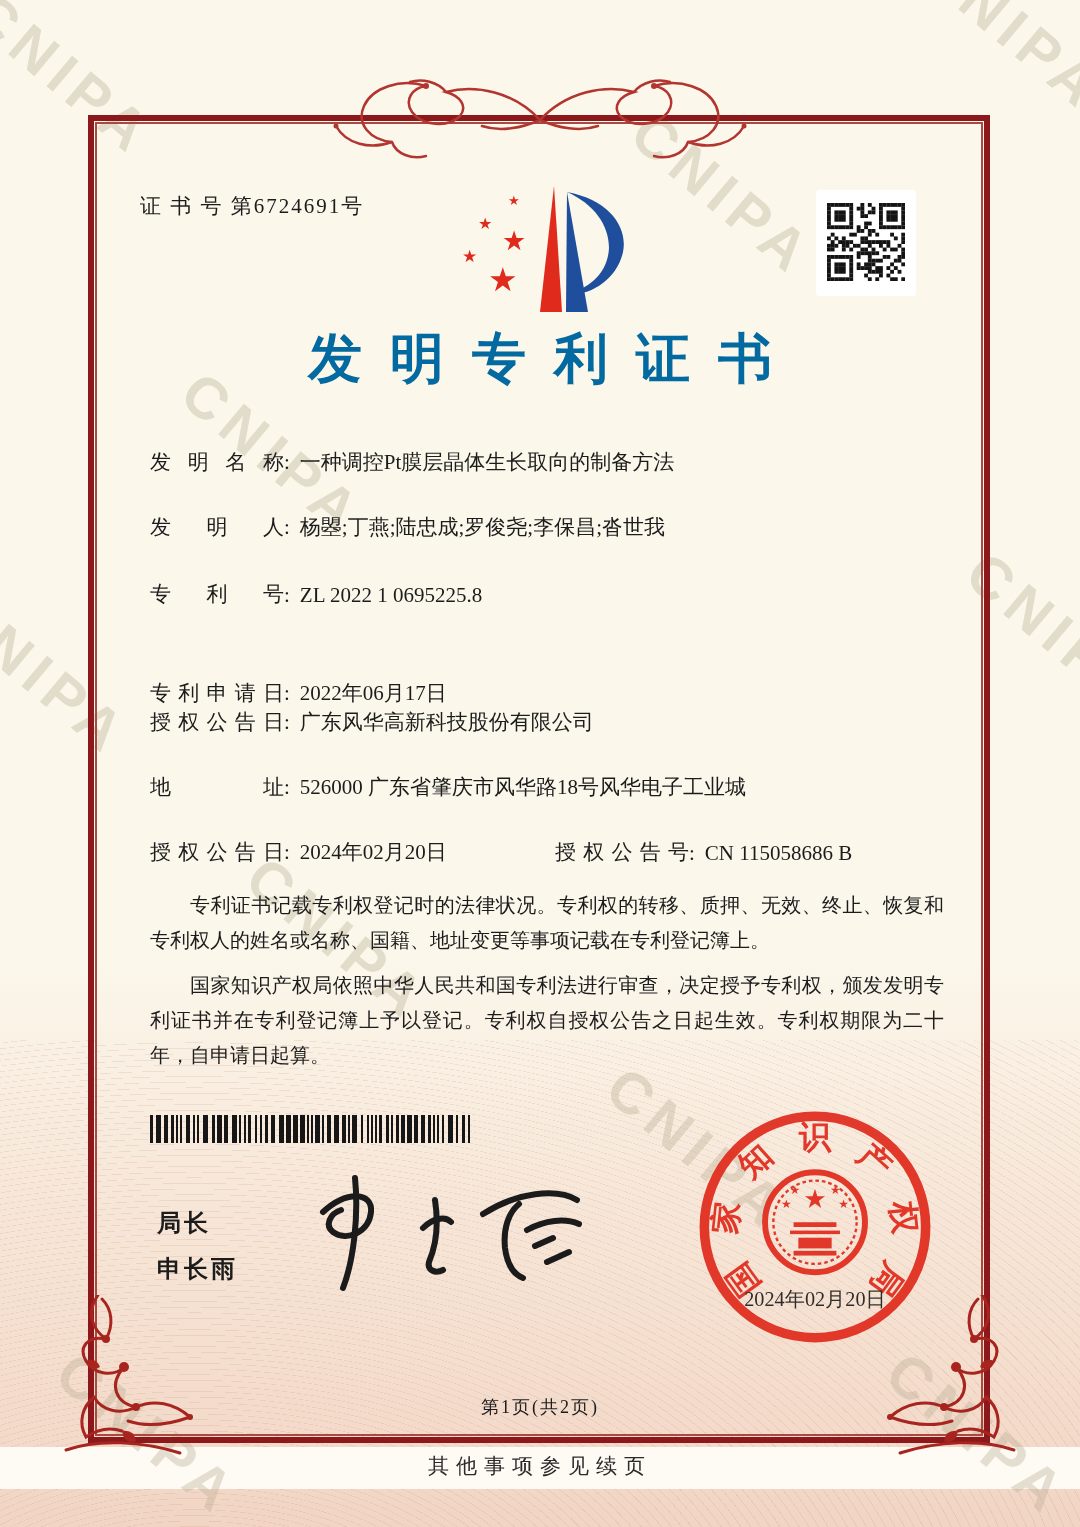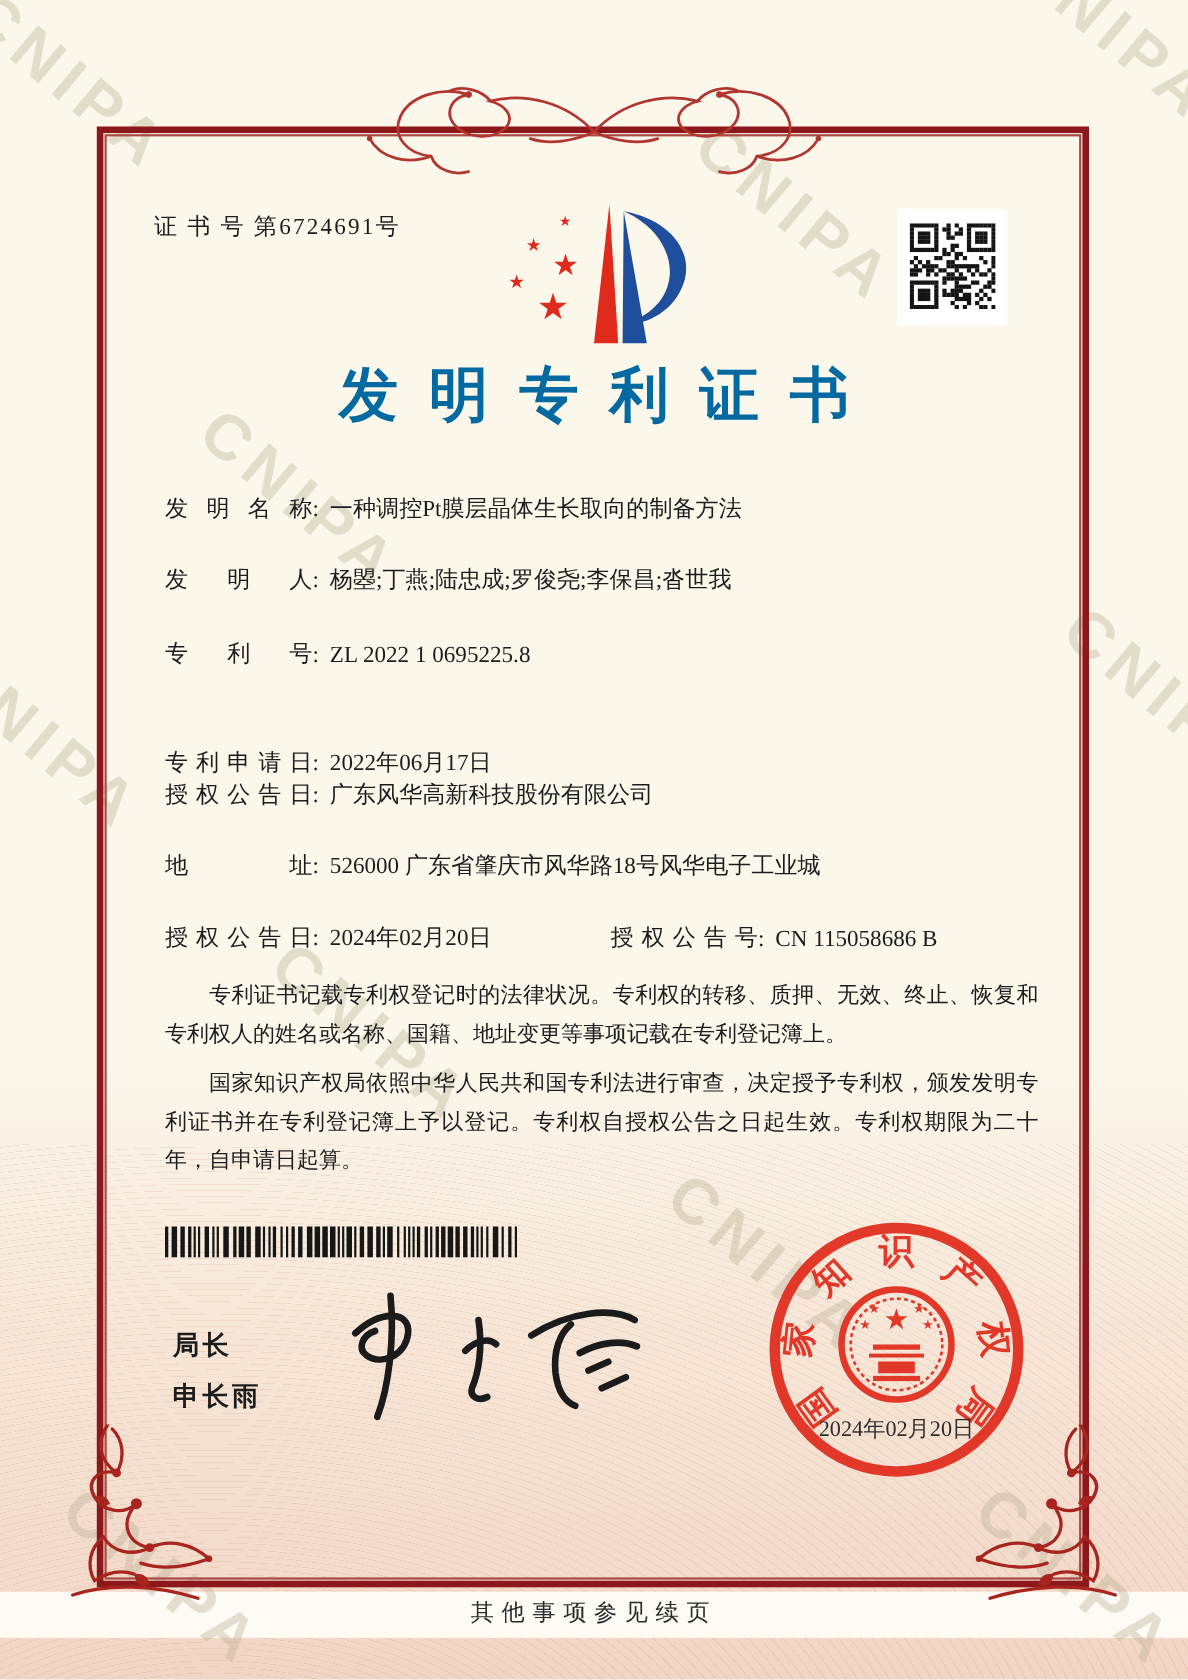--- a/index.html
+++ b/index.html
@@ -463,15 +463,16 @@
           <text x="100" y="34" font-size="27" font-weight="bold" text-anchor="middle" fill="#e02a1c" transform="rotate(-42,100,100)">知</text>
           <text x="100" y="34" font-size="27" font-weight="bold" text-anchor="middle" fill="#e02a1c" transform="rotate(0,100,100)">识</text>
           <text x="100" y="34" font-size="27" font-weight="bold" text-anchor="middle" fill="#e02a1c" transform="rotate(42,100,100)">产</text>
           <text x="100" y="34" font-size="27" font-weight="bold" text-anchor="middle" fill="#e02a1c" transform="rotate(84,100,100)">权</text>
           <text x="100" y="34" font-size="27" font-weight="bold" text-anchor="middle" fill="#e02a1c" transform="rotate(126,100,100)">局</text>
         </g>
       <text id="seal-date" x="100" y="166" font-size="17" text-anchor="middle" fill="#1d1d1d" font-family="'Liberation Serif',serif">2024年02月20日</text>
     </g>
   </svg>
 
+  <div class="page-info">第1页(共2页)</div>
   <div class="bottom-note">其他事项参见续页</div>
 
 </div>
 
 </body></html>

